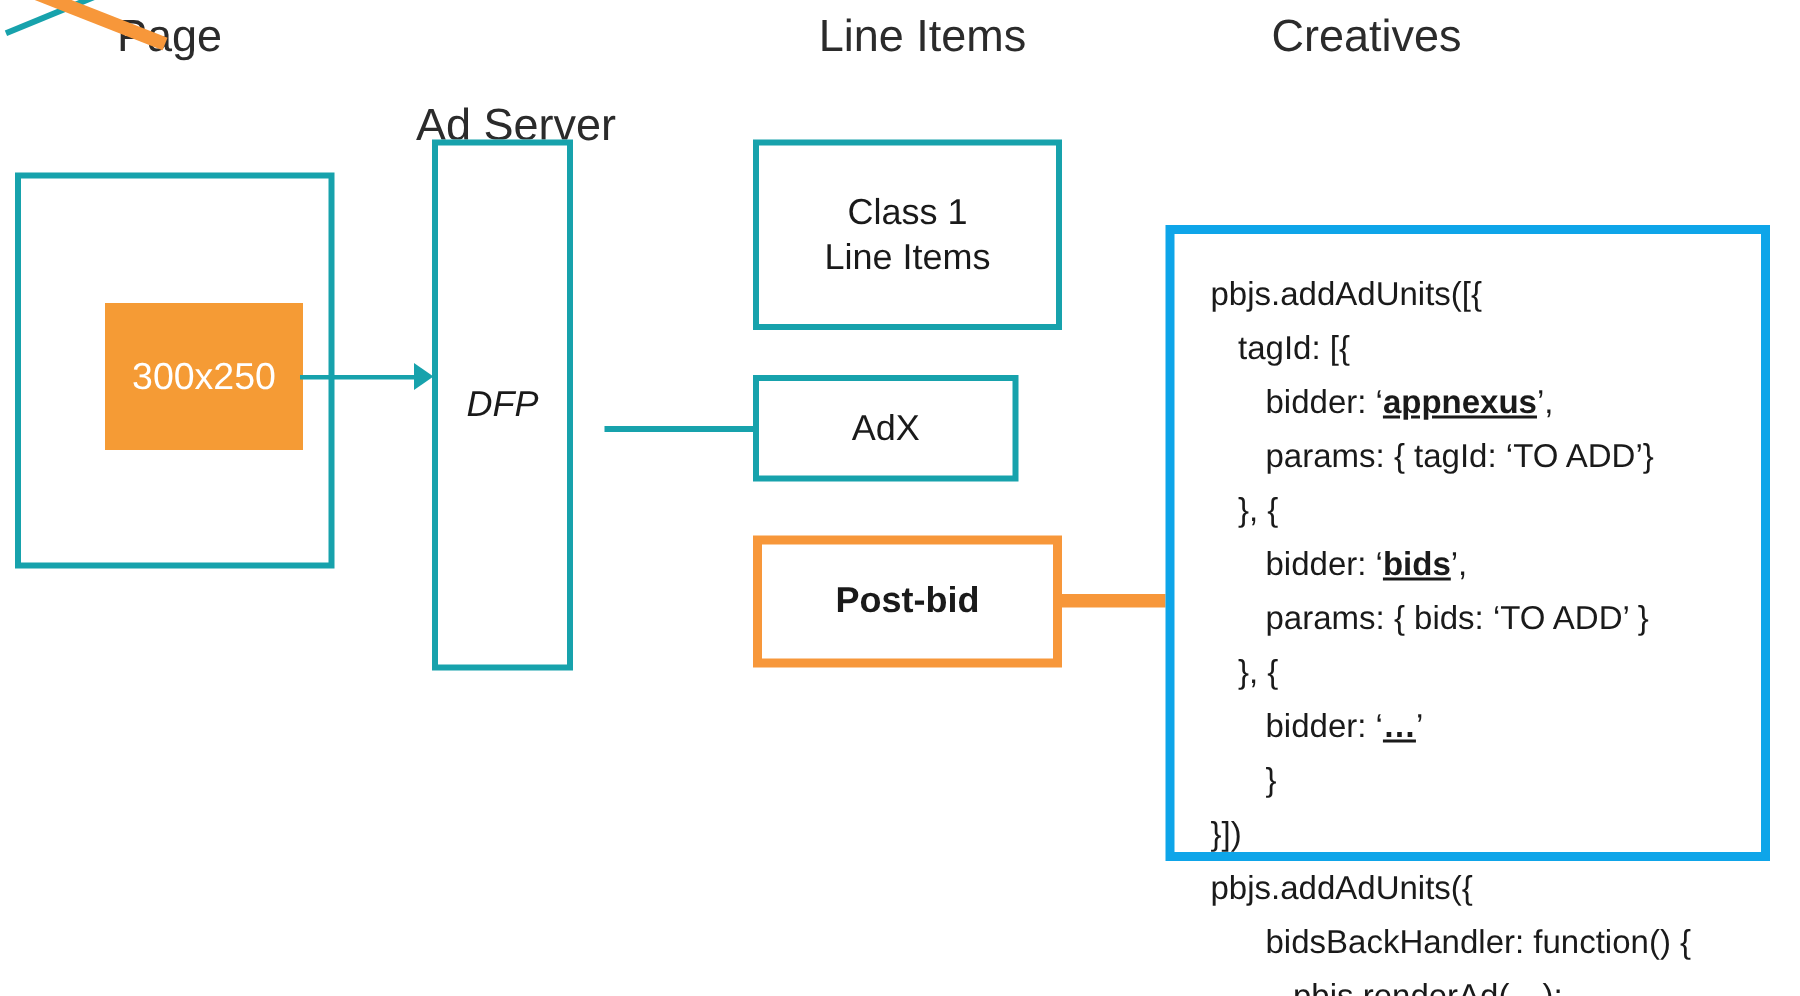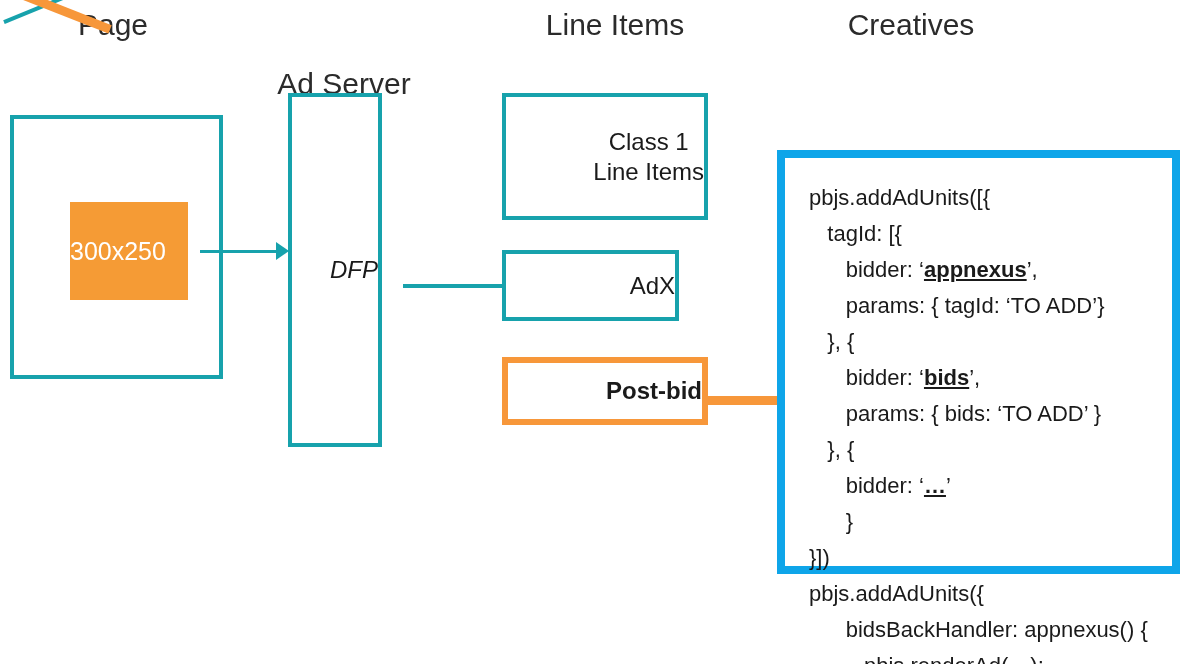--- a/index.html
+++ b/index.html
@@ -31,21 +31,21 @@
     transform: translateX(-50%);
   }
 
   
   .box {
     position: absolute;
     box-sizing: border-box;
     background: #ffffff;
     display: flex;
     align-items: center;
-    justify-content: flex-end;
+    justify-content: center;
     text-align: center;
   }
   .box-teal { border: 4px solid #17a2ac; }
   .box-orange { border: 5px solid #f7973a; }
 
   .box-label {
     font-size: 24px;
     line-height: 30px;
     color: #1a1a1a;
     font-weight: 400;
@@ -53,41 +53,41 @@
   }
   .box-label-bold { font-weight: bold; }
 
   
   #page-frame { left: 10px; top: 115px; width: 213px; height: 264px; }
 
   #ad-slot {
     position: absolute;
     left: 70px;
     top: 202px;
-    width: 118px;
+    width: 132px;
     height: 98px;
     background: #f59b35;
     display: flex;
     align-items: center;
-    justify-content: flex-start;
+    justify-content: center;
   }
   #ad-slot .slot-text {
     font-size: 25px;
     color: #ffffff;
     line-height: 28px;
     white-space: nowrap;
   }
 
   
   #dfp-box { left: 288px; top: 93px; width: 94px; height: 354px; font-style: italic; }
 
   
   #class1-box  { left: 502px; top: 93px;  width: 206px; height: 127px; }
   #adx-box     { left: 502px; top: 250px; width: 177px; height: 71px; }
-  #postbid-box { left: 502px; top: 357px; width: 206px; height: 68px; border-width: 6px; }
+  #postbid-box { left: 502px; top: 357px; width: 206px; height: 88px; border-width: 6px; }
 
   
   .conn {
     position: absolute;
     background: #17a2ac;
   }
   .conn-orange { background: #f7973a; }
 
   
   #arrow-line {
@@ -144,21 +144,21 @@
   }
 
   
   #code-block {
     position: absolute;
     left: 777px;
     top: 150px;
     width: 403px;
     height: 424px;
     box-sizing: border-box;
-    border: 8px solid #0ea5e9;
+    border: 6px solid #0ea5e9;
     background: #ffffff;
   }
   #code-lines {
     position: absolute;
     left: 24px;
     top: 22px;
     right: 6px;
   }
   .code-line {
     font-family: "Liberation Sans", sans-serif;
@@ -218,18 +218,18 @@
         <div class="code-line">      bidder: ‘<b>appnexus</b>’,</div>
         <div class="code-line">      params: { tagId: ‘TO ADD’}</div>
         <div class="code-line">   }, {</div>
         <div class="code-line">      bidder: ‘<b>bids</b>’,</div>
         <div class="code-line">      params: { bids: ‘TO ADD’ }</div>
         <div class="code-line">   }, {</div>
         <div class="code-line">      bidder: ‘<b>…</b>’</div>
         <div class="code-line">      }</div>
         <div class="code-line">}])</div>
         <div class="code-line">pbjs.addAdUnits({</div>
-        <div class="code-line">      bidsBackHandler: appnexus() {</div>
+        <div class="code-line">      bidsBackHandler: function() {</div>
         <div class="code-line">         pbjs.renderAd(<b>…</b>);</div>
       </div>
   </div>
 
 </div>
 
 </body></html>

